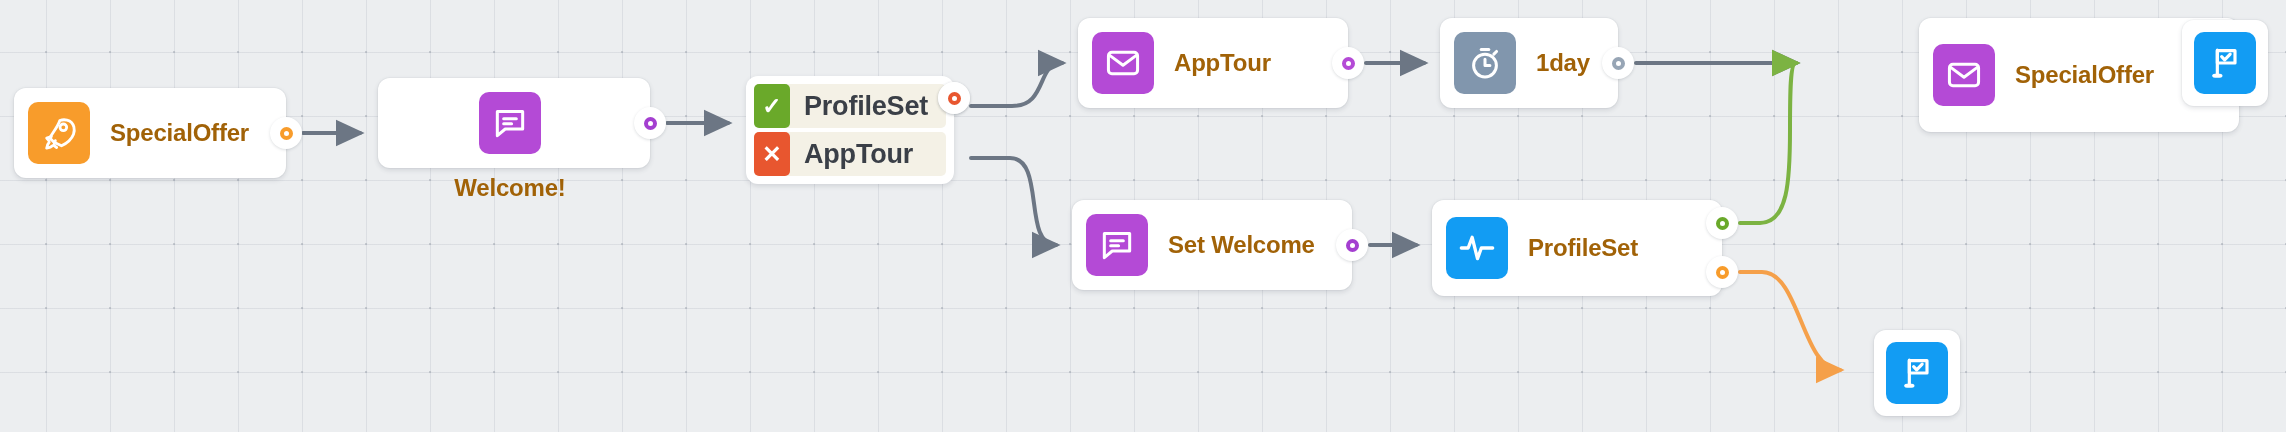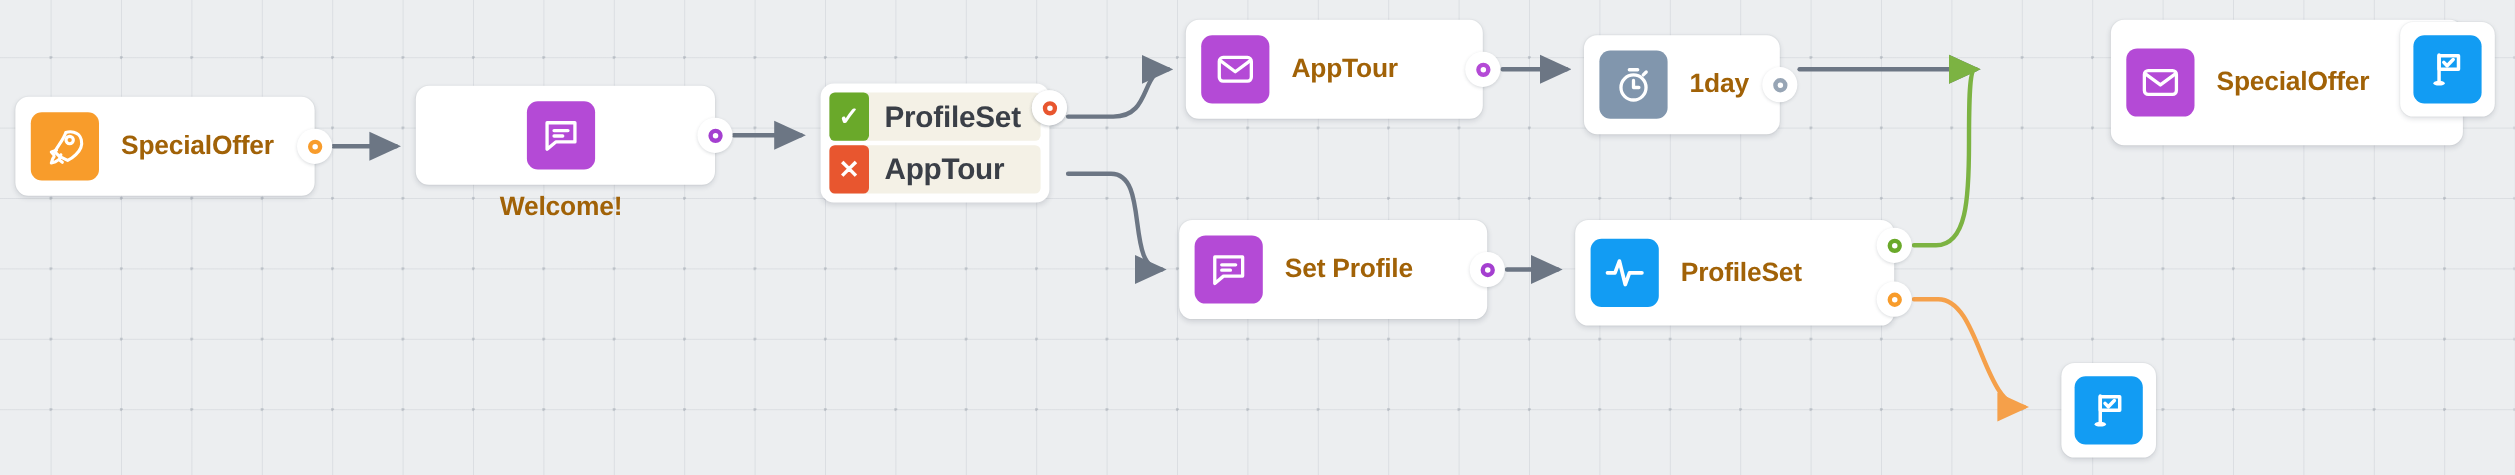--- a/index.html
+++ b/index.html
@@ -164,21 +164,21 @@
         <rect x="2.8" y="5.2" width="18.4" height="13.6" rx="2.2"></rect>
         <path d="M3.6 7.2 12 13.4l8.4-6.2"></path>
       </svg>
     </div>
     <div class="node-label">AppTour</div>
     <div class="port" style="right:-16px;top:29px;">
       <i style="border-color:#b44ad6;"></i>
     </div>
   </div>
 
-  <div class="node node-pad" style="left:1440px;top:32px;width:178px;height:90px;">
+  <div class="node node-pad" style="left:1440px;top:18px;width:178px;height:90px;">
     <div class="node-icon" style="background:#8196ad;">
       <svg width="38" height="38" viewBox="0 0 24 24" fill="none" stroke="#fff" stroke-width="1.9" stroke-linecap="round" stroke-linejoin="round">
         <circle cx="12" cy="13.6" r="7.2"></circle>
         <path d="M12 9.6v4h3.1"></path>
         <path d="M9.6 3.4h4.8"></path>
         <path d="M17.6 6.4l1.7-1.7"></path>
       </svg>
     </div>
     <div class="node-label">1day</div>
     <div class="port" style="right:-16px;top:29px;">
@@ -210,21 +210,21 @@
     </div>
   </div>
 
   <div class="node node-pad" style="left:1072px;top:200px;width:280px;height:90px;">
     <div class="node-icon" style="background:#b44ad6;">
       <svg width="38" height="38" viewBox="0 0 24 24" fill="none" stroke="#fff" stroke-width="1.9" stroke-linecap="round" stroke-linejoin="round">
         <path d="M4 4.8h16v11H9l-5 4.2z"></path>
         <path d="M8 9.3h8M8 12.4h5"></path>
       </svg>
     </div>
-    <div class="node-label">Set Profile</div>
+    <div class="node-label">Set Welcome</div>
     <div class="port" style="right:-16px;top:29px;">
       <i style="border-color:#a43fd0;"></i>
     </div>
   </div>
 
   <div class="node node-pad" style="left:1432px;top:200px;width:290px;height:96px;">
     <div class="node-icon" style="background:#129cf3;">
       <svg width="40" height="40" viewBox="0 0 24 24" fill="none" stroke="#fff" stroke-width="2" stroke-linecap="round" stroke-linejoin="round">
         <path d="M2.6 12h4.1l2.4-6.4 3.2 12.8 2.3-6.4h6.8"></path>
       </svg>

